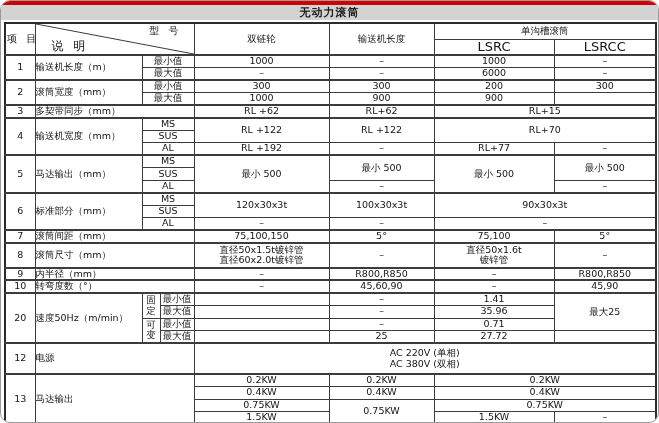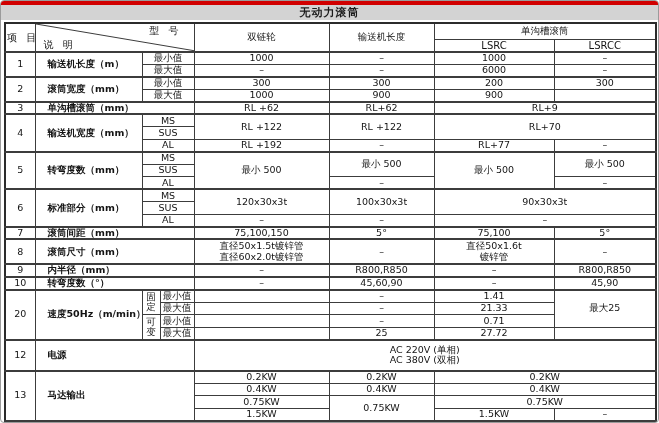--- a/index.html
+++ b/index.html
@@ -1,19 +1,19 @@
 <!DOCTYPE html>
 <html><head>
 <meta charset="utf-8">
 <style>
   * { box-sizing: border-box; }
   html,body { margin:0; padding:0; background:#ffffff; font-family:"DejaVu Sans","Liberation Sans",sans-serif; }
   .frame {
     width:659px; height:423px;
-    border:1px solid #9b9b9b; border-radius:4px;
+    border:1px solid #9b9b9b; border-radius:10px;
     overflow:hidden; background:#ffffff;
   }
   .topbar { height:4px; background:#d10000; }
   .titleband {
     height:15px; background:#d3d3d3;
     display:flex; align-items:center; justify-content:center;
     font-size:11px; font-weight:bold; color:#1b1b1b; letter-spacing:1px;
   }
   .tablewrap { padding:2px 3px 3px 3px; }
   table.spec {
@@ -21,32 +21,32 @@
     width:651px; border:2px solid #2b2b2b;
   }
   .spec th, .spec td {
     border:1px solid #3c3c3c; padding:0 1px;
     font-size:9.5px; font-weight:normal; color:#141414;
     text-align:center; vertical-align:middle;
     line-height:1.12; overflow:hidden; white-space:nowrap;
   }
   .spec thead tr.h1 { height:16px; }
   .spec thead tr.h2 { height:12px; }
-  .spec thead tr.h2 th { font-size:10px;margin-top:21px; }
+  .spec thead tr.h2 th { font-size:13px;margin-top:21px; }
   .spec tbody tr { height:12.5px; }
   .spec tbody tr.dbl { height:25px; }
   .spec tbody tr.rt > td { border-top-width:2px; }
-  td.label { text-align:left; padding-left:12px; white-space:nowrap;font-weight:bold; }
+  td.label { text-align:left; padding-left:0; white-space:nowrap; }
   td.vlab { white-space:normal; word-break:break-all; line-height:1.1; padding:0 1px; }
   td.sp { letter-spacing:4px; }
   th.itemhead { letter-spacing:3px; font-size:10px;text-align:center; }
   th.diag { position:relative; padding:6px; }
   th.diag svg { position:absolute; left:0; top:0; width:100%; height:100%; }
   th.diag .model { position:absolute; top:1px; right:12px; letter-spacing:3px; font-size:10px; }
-  th.diag .desc  { position:absolute; bottom:1px; left:8px; letter-spacing:3px; font-size:10px; }
+  th.diag .desc  { position:absolute; bottom:1px; left:16px; letter-spacing:3px; font-size:12px; }
 </style>
 </head>
 <body>
 
 <div class="frame">
   <div class="topbar"></div>
   <div class="titleband">
     <span>无动力滚筒</span>
   </div>
   <div class="tablewrap">
@@ -108,24 +108,24 @@
           </tr>
           <tr>
             <td colspan="2" class="sub">最大值</td>
             <td>1000</td>
             <td>900</td>
             <td>900</td>
             <td></td>
           </tr>
           <tr class="rt">
             <td class="num">3</td>
-            <td colspan="3" class="label">单沟槽滚筒（mm）</td>
+            <td colspan="3" class="label">多契带同步（mm）</td>
             <td>RL +62</td>
             <td>RL+62</td>
-            <td colspan="2">RL+9</td>
+            <td colspan="2">RL+15</td>
           </tr>
           <tr class="rt">
             <td rowspan="3" class="num">4</td>
             <td rowspan="3" class="label">输送机宽度（mm）</td>
             <td colspan="2" class="sub">MS</td>
             <td rowspan="2">RL +122</td>
             <td rowspan="2">RL +122</td>
             <td colspan="2" rowspan="2">RL+70</td>
           </tr>
           <tr>
@@ -133,21 +133,21 @@
           </tr>
           <tr>
             <td colspan="2" class="sub">AL</td>
             <td>RL +192</td>
             <td>–</td>
             <td>RL+77</td>
             <td>–</td>
           </tr>
           <tr class="rt">
             <td rowspan="3" class="num">5</td>
-            <td rowspan="3" class="label">转弯度数（mm）</td>
+            <td rowspan="3" class="label">马达输出（mm）</td>
             <td colspan="2" class="sub">MS</td>
             <td rowspan="3">最小 500</td>
             <td rowspan="2">最小 500</td>
             <td rowspan="3">最小 500</td>
             <td rowspan="2">最小 500</td>
           </tr>
           <tr>
             <td colspan="2" class="sub">SUS</td>
           </tr>
           <tr>
@@ -211,21 +211,21 @@
             <td class="sub">最小值</td>
             <td></td>
             <td>–</td>
             <td>1.41</td>
             <td rowspan="3">最大25</td>
           </tr>
           <tr>
             <td class="sub">最大值</td>
             <td></td>
             <td>–</td>
-            <td>21.33</td>
+            <td>35.96</td>
           </tr>
           <tr>
             <td rowspan="2" class="vlab">可变</td>
             <td class="sub">最小值</td>
             <td></td>
             <td>–</td>
             <td>0.71</td>
           </tr>
           <tr>
             <td class="sub">最大值</td>

